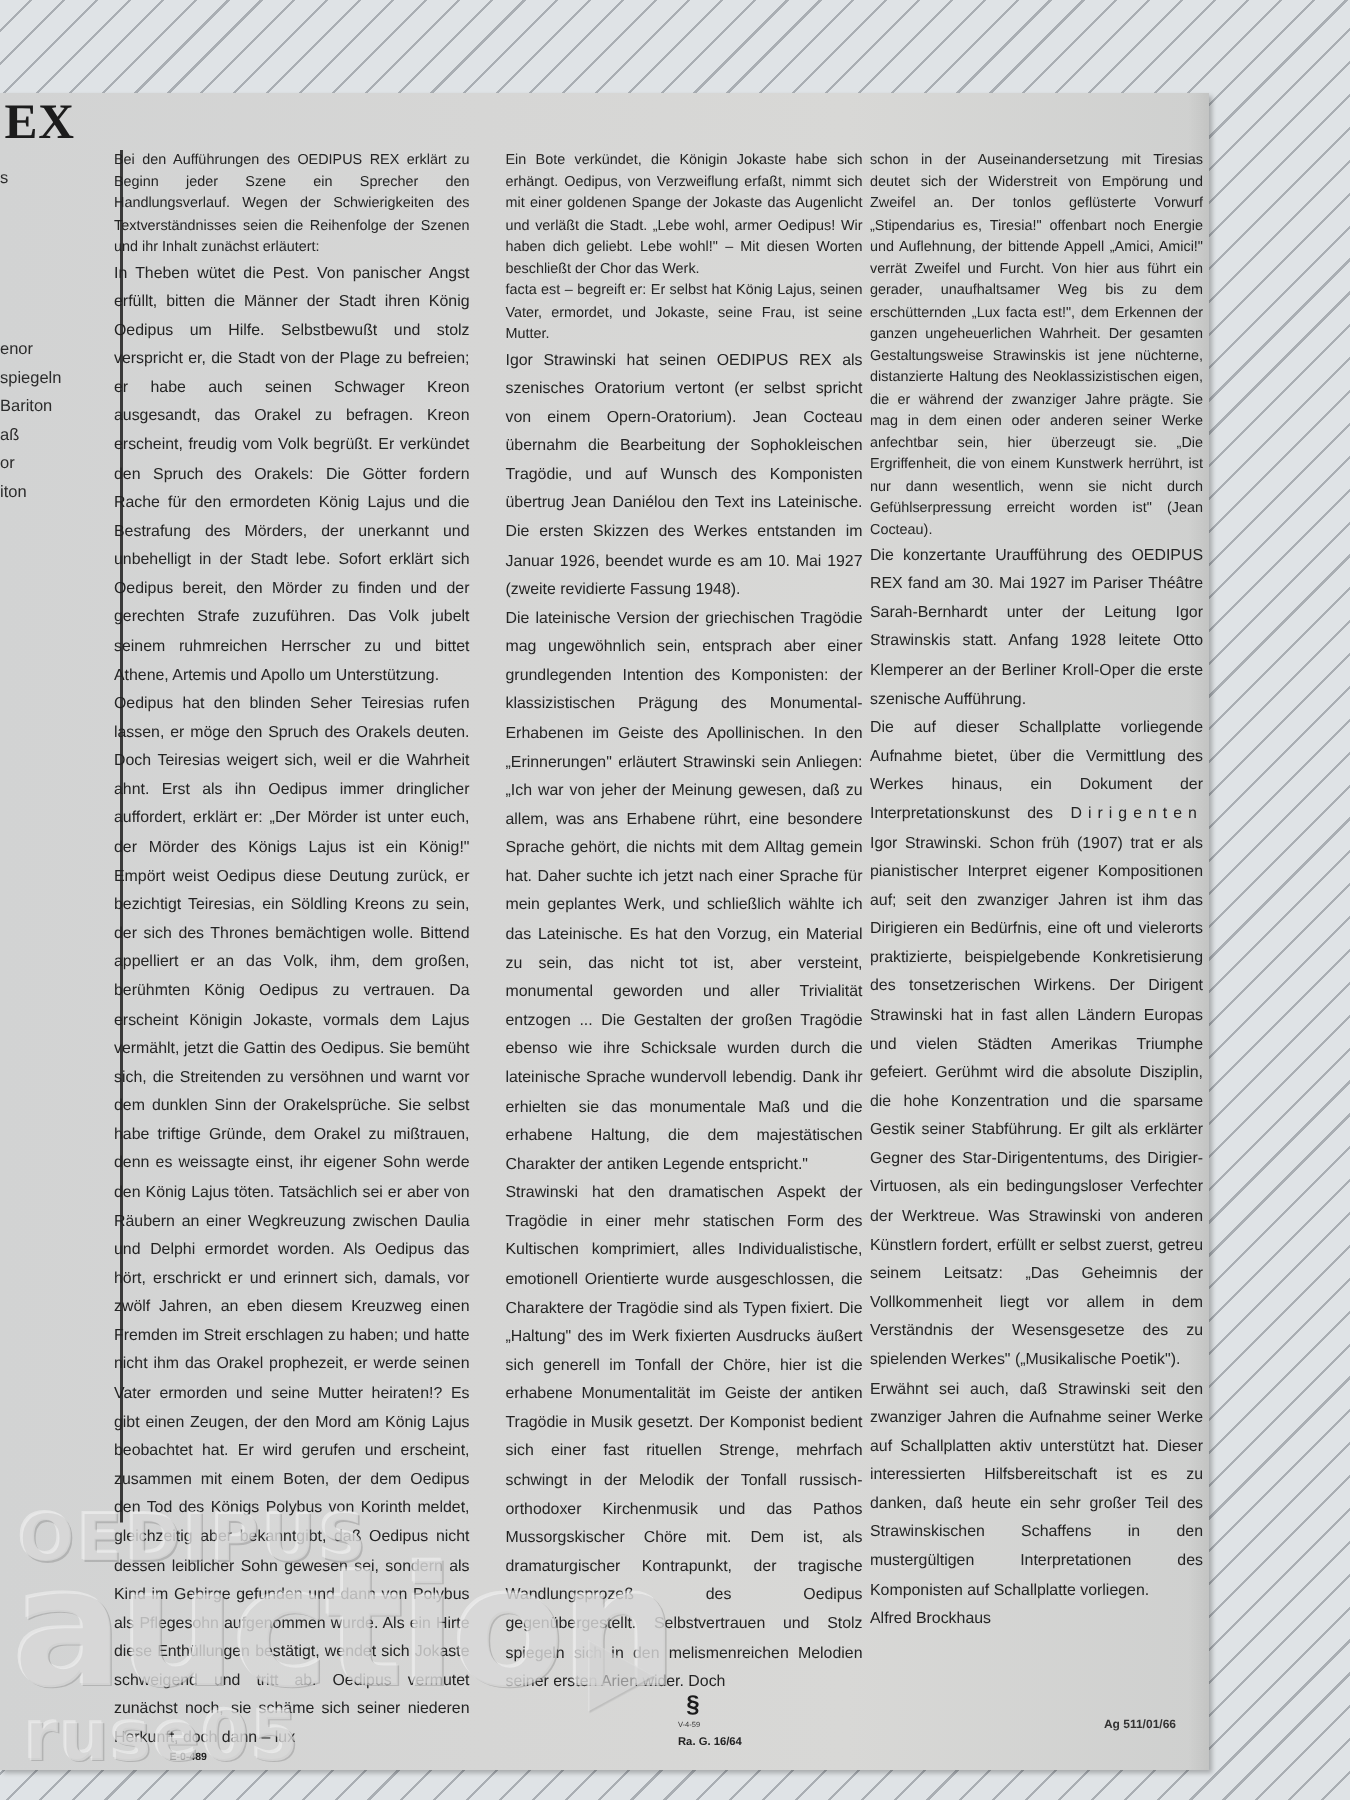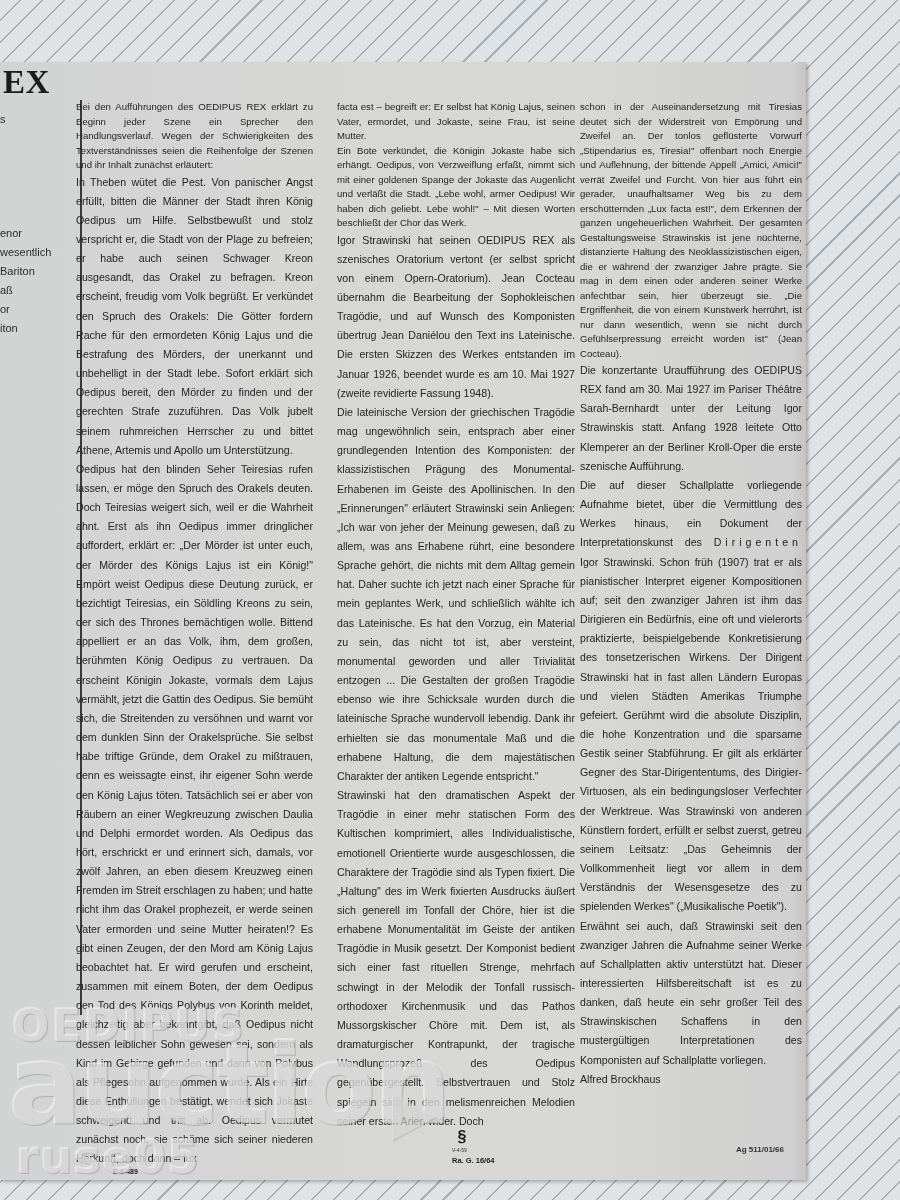--- a/index.html
+++ b/index.html
@@ -83,38 +83,38 @@
 <div class="title-frag">EX</div>
 
 <div class="cast">
   <div class="c-item">s</div>
   <div class="c-item"></div>
   <div class="c-item"></div>
   <div class="c-item"></div>
   <div class="c-item"></div>
   <div class="c-item"></div>
   <div class="c-item">enor</div>
-  <div class="c-item">wesentlich</div>
+  <div class="c-item">spiegeln</div>
   <div class="c-item">Bariton</div>
   <div class="c-item">aß</div>
   <div class="c-item">or</div>
   <div class="c-item">iton</div>
 </div>
 
 <div class="rule"></div>
 
 <div class="col col1">
   <p class="para1">Bei den Aufführungen des OEDIPUS REX erklärt zu Beginn jeder Szene ein Sprecher den Handlungsverlauf. Wegen der Schwierigkeiten des Textverständnisses seien die Reihenfolge der Szenen und ihr Inhalt zunächst erläutert:</p>
   <p>In Theben wütet die Pest. Von panischer Angst erfüllt, bitten die Männer der Stadt ihren König Oedipus um Hilfe. Selbstbewußt und stolz verspricht er, die Stadt von der Plage zu befreien; er habe auch seinen Schwager Kreon ausgesandt, das Orakel zu befragen. Kreon erscheint, freudig vom Volk begrüßt. Er verkündet den Spruch des Orakels: Die Götter fordern Rache für den ermordeten König Lajus und die Bestrafung des Mörders, der unerkannt und unbehelligt in der Stadt lebe. Sofort erklärt sich Oedipus bereit, den Mörder zu finden und der gerechten Strafe zuzuführen. Das Volk jubelt seinem ruhmreichen Herrscher zu und bittet Athene, Artemis und Apollo um Unterstützung.</p>
   <p>Oedipus hat den blinden Seher Teiresias rufen lassen, er möge den Spruch des Orakels deuten. Doch Teiresias weigert sich, weil er die Wahrheit ahnt. Erst als ihn Oedipus immer dringlicher auffordert, erklärt er: „Der Mörder ist unter euch, der Mörder des Königs Lajus ist ein König!" Empört weist Oedipus diese Deutung zurück, er bezichtigt Teiresias, ein Söldling Kreons zu sein, der sich des Thrones bemächtigen wolle. Bittend appelliert er an das Volk, ihm, dem großen, berühmten König Oedipus zu vertrauen. Da erscheint Königin Jokaste, vormals dem Lajus vermählt, jetzt die Gattin des Oedipus. Sie bemüht sich, die Streitenden zu versöhnen und warnt vor dem dunklen Sinn der Orakelsprüche. Sie selbst habe triftige Gründe, dem Orakel zu mißtrauen, denn es weissagte einst, ihr eigener Sohn werde den König Lajus töten. Tatsächlich sei er aber von Räubern an einer Wegkreuzung zwischen Daulia und Delphi ermordet worden. Als Oedipus das hört, erschrickt er und erinnert sich, damals, vor zwölf Jahren, an eben diesem Kreuzweg einen Fremden im Streit erschlagen zu haben; und hatte nicht ihm das Orakel prophezeit, er werde seinen Vater ermorden und seine Mutter heiraten!? Es gibt einen Zeugen, der den Mord am König Lajus beobachtet hat. Er wird gerufen und erscheint, zusammen mit einem Boten, der dem Oedipus den Tod des Königs Polybus von Korinth meldet, gleichzeitig aber bekanntgibt, daß Oedipus nicht dessen leiblicher Sohn gewesen sei, sondern als Kind im Gebirge gefunden und dann von Polybus als Pflegesohn aufgenommen wurde. Als ein Hirte diese Enthüllungen bestätigt, wendet sich Jokaste schweigend und tritt ab. Oedipus vermutet zunächst noch, sie schäme sich seiner niederen Herkunft, doch dann – lux</p>
 </div>
 
 <div class="col col2">
+  <p class="para1">Ein Bote verkündet, die Königin Jokaste habe sich erhängt. Oedipus, von Verzweiflung erfaßt, nimmt sich mit einer goldenen Spange der Jokaste das Augenlicht und verläßt die Stadt. „Lebe wohl, armer Oedipus! Wir haben dich geliebt. Lebe wohl!" – Mit diesen Worten beschließt der Chor das Werk.</p>
   <p class="para1">facta est – begreift er: Er selbst hat König Lajus, seinen Vater, ermordet, und Jokaste, seine Frau, ist seine Mutter.</p>
-  <p class="para1">Ein Bote verkündet, die Königin Jokaste habe sich erhängt. Oedipus, von Verzweiflung erfaßt, nimmt sich mit einer goldenen Spange der Jokaste das Augenlicht und verläßt die Stadt. „Lebe wohl, armer Oedipus! Wir haben dich geliebt. Lebe wohl!" – Mit diesen Worten beschließt der Chor das Werk.</p>
   <p>Igor Strawinski hat seinen OEDIPUS REX als szenisches Oratorium vertont (er selbst spricht von einem Opern-Oratorium). Jean Cocteau übernahm die Bearbeitung der Sophokleischen Tragödie, und auf Wunsch des Komponisten übertrug Jean Daniélou den Text ins Lateinische. Die ersten Skizzen des Werkes entstanden im Januar 1926, beendet wurde es am 10. Mai 1927 (zweite revidierte Fassung 1948).</p>
   <p>Die lateinische Version der griechischen Tragödie mag ungewöhnlich sein, entsprach aber einer grundlegenden Intention des Komponisten: der klassizistischen Prägung des Monumental-Erhabenen im Geiste des Apollinischen. In den „Erinnerungen" erläutert Strawinski sein Anliegen: „Ich war von jeher der Meinung gewesen, daß zu allem, was ans Erhabene rührt, eine besondere Sprache gehört, die nichts mit dem Alltag gemein hat. Daher suchte ich jetzt nach einer Sprache für mein geplantes Werk, und schließlich wählte ich das Lateinische. Es hat den Vorzug, ein Material zu sein, das nicht tot ist, aber versteint, monumental geworden und aller Trivialität entzogen ... Die Gestalten der großen Tragödie ebenso wie ihre Schicksale wurden durch die lateinische Sprache wundervoll lebendig. Dank ihr erhielten sie das monumentale Maß und die erhabene Haltung, die dem majestätischen Charakter der antiken Legende entspricht."</p>
   <p>Strawinski hat den dramatischen Aspekt der Tragödie in einer mehr statischen Form des Kultischen komprimiert, alles Individualistische, emotionell Orientierte wurde ausgeschlossen, die Charaktere der Tragödie sind als Typen fixiert. Die „Haltung" des im Werk fixierten Ausdrucks äußert sich generell im Tonfall der Chöre, hier ist die erhabene Monumentalität im Geiste der antiken Tragödie in Musik gesetzt. Der Komponist bedient sich einer fast rituellen Strenge, mehrfach schwingt in der Melodik der Tonfall russisch-orthodoxer Kirchenmusik und das Pathos Mussorgskischer Chöre mit. Dem ist, als dramaturgischer Kontrapunkt, der tragische Wandlungsprozeß des Oedipus gegenübergestellt. Selbstvertrauen und Stolz spiegeln sich in den melismenreichen Melodien seiner ersten Arien wider. Doch</p>
 </div>
 
 <div class="col col3">
   <p class="para1">schon in der Auseinandersetzung mit Tiresias deutet sich der Widerstreit von Empörung und Zweifel an. Der tonlos geflüsterte Vorwurf „Stipendarius es, Tiresia!" offenbart noch Energie und Auflehnung, der bittende Appell „Amici, Amici!" verrät Zweifel und Furcht. Von hier aus führt ein gerader, unaufhaltsamer Weg bis zu dem erschütternden „Lux facta est!", dem Erkennen der ganzen ungeheuerlichen Wahrheit. Der gesamten Gestaltungsweise Strawinskis ist jene nüchterne, distanzierte Haltung des Neoklassizistischen eigen, die er während der zwanziger Jahre prägte. Sie mag in dem einen oder anderen seiner Werke anfechtbar sein, hier überzeugt sie. „Die Ergriffenheit, die von einem Kunstwerk herrührt, ist nur dann wesentlich, wenn sie nicht durch Gefühlserpressung erreicht worden ist" (Jean Cocteau).</p>
   <p>Die konzertante Uraufführung des OEDIPUS REX fand am 30. Mai 1927 im Pariser Théâtre Sarah-Bernhardt unter der Leitung Igor Strawinskis statt. Anfang 1928 leitete Otto Klemperer an der Berliner Kroll-Oper die erste szenische Aufführung.</p>
   <p>
     <span>Die auf dieser Schallplatte vorliegende Aufnahme bietet, über die Vermittlung des Werkes hinaus, ein Dokument der Interpretationskunst des</span>

